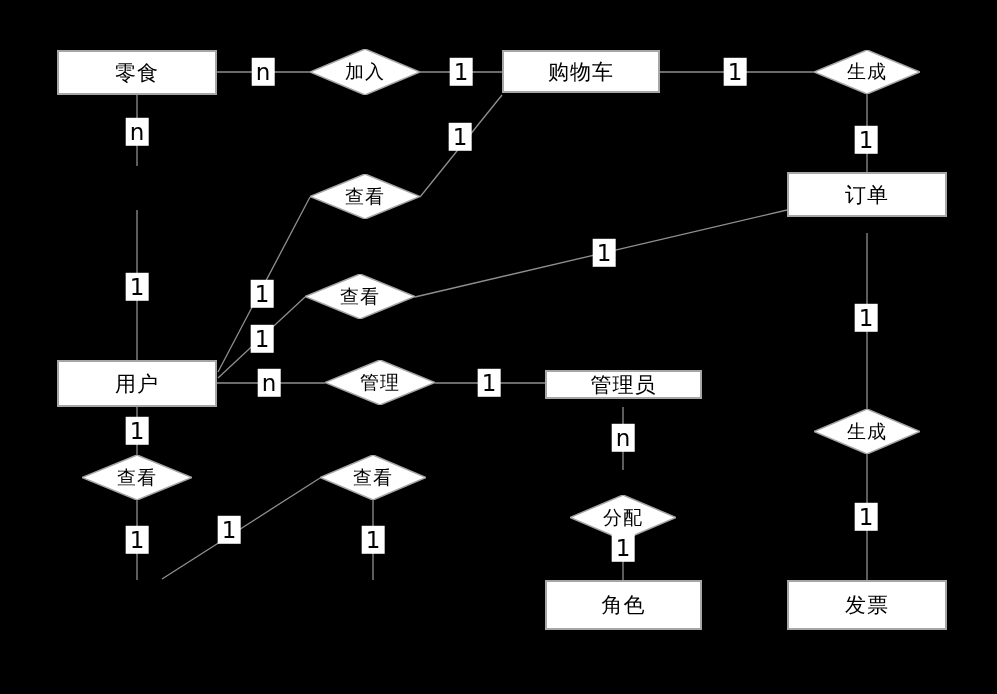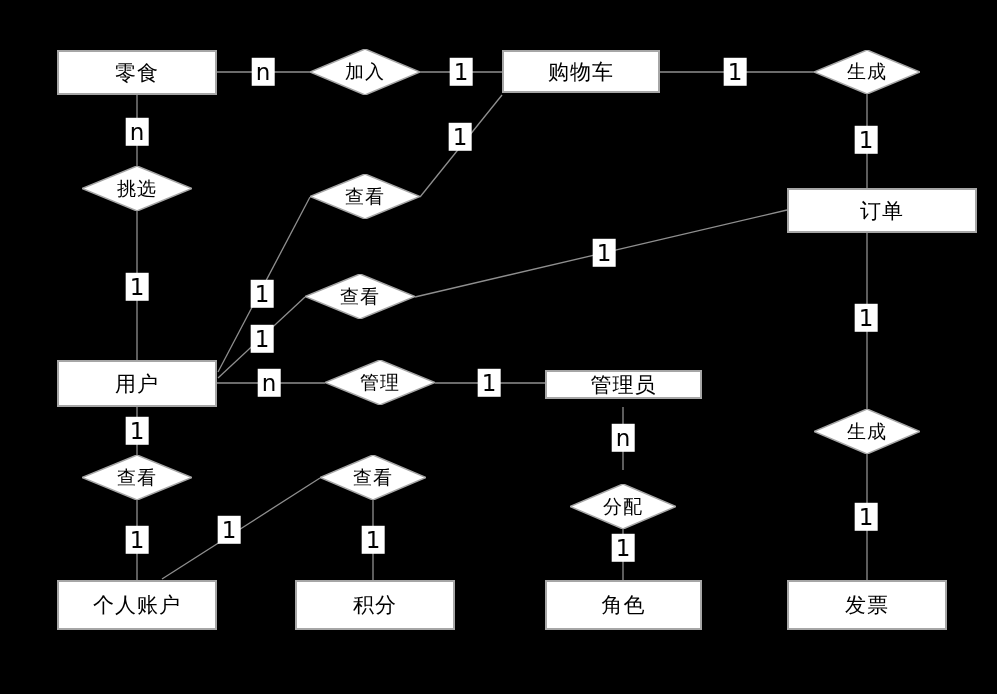--- a/index.html
+++ b/index.html
@@ -65,59 +65,47 @@
     <line x1="857" y1="233" x2="857" y2="410"></line>
     <line x1="857" y1="454" x2="857" y2="580"></line>
   </svg>
 
   <div class="entity" style="left:47px;top:50px;width:160px;height:45px">
       <span>零食</span>
     </div>
   <div class="entity" style="left:492px;top:50px;width:158px;height:43px">
       <span>购物车</span>
     </div>
-  <div class="entity" style="left:777px;top:188px;width:190px;height:45px">
+  <div class="entity" style="left:777px;top:172px;width:160px;height:45px">
       <span>订单</span>
     </div>
   <div class="entity" style="left:47px;top:360px;width:160px;height:47px">
       <span>用户</span>
     </div>
   <div class="entity" style="left:535px;top:370px;width:157px;height:29px">
       <span>管理员</span>
-    </div>
-  <div class="entity" style="left:47px;top:580px;width:160px;height:50px">
-      <span>个人账户</span>
-    </div>
-  <div class="entity" style="left:285px;top:580px;width:160px;height:50px">
-      <span>积分</span>
     </div>
   <div class="entity" style="left:777px;top:580px;width:160px;height:50px">
       <span>发票</span>
     </div>
   <div class="entity" style="left:535px;top:580px;width:157px;height:50px">
       <span>角色</span>
     </div>
 
   <div class="diamond" style="left:300px;top:49px;width:110px;height:46px">
     <svg viewBox="0 0 100 100" preserveAspectRatio="none">
         <polygon points="50,0 100,50 50,100 0,50"></polygon>
       </svg>
     <span class="lbl">加入</span>
   </div>
   <div class="diamond" style="left:804px;top:50px;width:106px;height:44px">
     <svg viewBox="0 0 100 100" preserveAspectRatio="none">
         <polygon points="50,0 100,50 50,100 0,50"></polygon>
       </svg>
     <span class="lbl">生成</span>
-  </div>
-  <div class="diamond" style="left:72px;top:166px;width:110px;height:45px">
-    <svg viewBox="0 0 100 100" preserveAspectRatio="none">
-        <polygon points="50,0 100,50 50,100 0,50"></polygon>
-      </svg>
-    <span class="lbl">挑选</span>
   </div>
   <div class="diamond" style="left:300px;top:174px;width:110px;height:45px">
     <svg viewBox="0 0 100 100" preserveAspectRatio="none">
         <polygon points="50,0 100,50 50,100 0,50"></polygon>
       </svg>
     <span class="lbl">查看</span>
   </div>
   <div class="diamond" style="left:295px;top:274px;width:110px;height:45px">
     <svg viewBox="0 0 100 100" preserveAspectRatio="none">
         <polygon points="50,0 100,50 50,100 0,50"></polygon>
@@ -135,21 +123,21 @@
         <polygon points="50,0 100,50 50,100 0,50"></polygon>
       </svg>
     <span class="lbl">查看</span>
   </div>
   <div class="diamond" style="left:310px;top:455px;width:106px;height:45px">
     <svg viewBox="0 0 100 100" preserveAspectRatio="none">
         <polygon points="50,0 100,50 50,100 0,50"></polygon>
       </svg>
     <span class="lbl">查看</span>
   </div>
-  <div class="diamond" style="left:560px;top:484px;width:106px;height:45px">
+  <div class="diamond" style="left:560px;top:495px;width:106px;height:45px">
     <svg viewBox="0 0 100 100" preserveAspectRatio="none">
         <polygon points="50,0 100,50 50,100 0,50"></polygon>
       </svg>
     <span class="lbl">分配</span>
   </div>
   <div class="diamond" style="left:804px;top:409px;width:106px;height:45px">
     <svg viewBox="0 0 100 100" preserveAspectRatio="none">
         <polygon points="50,0 100,50 50,100 0,50"></polygon>
       </svg>
     <span class="lbl">生成</span>

